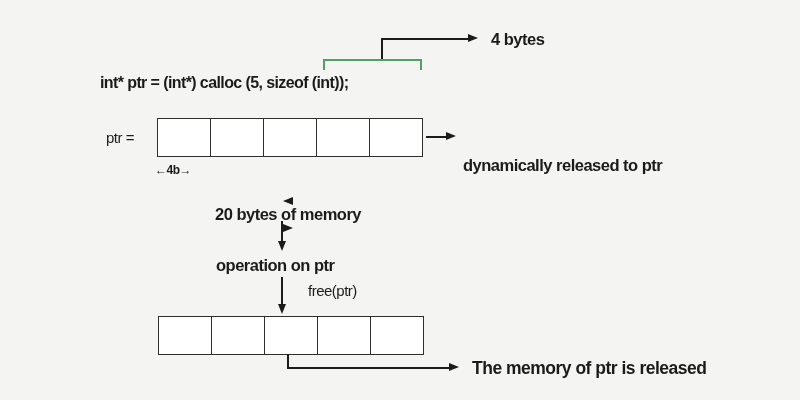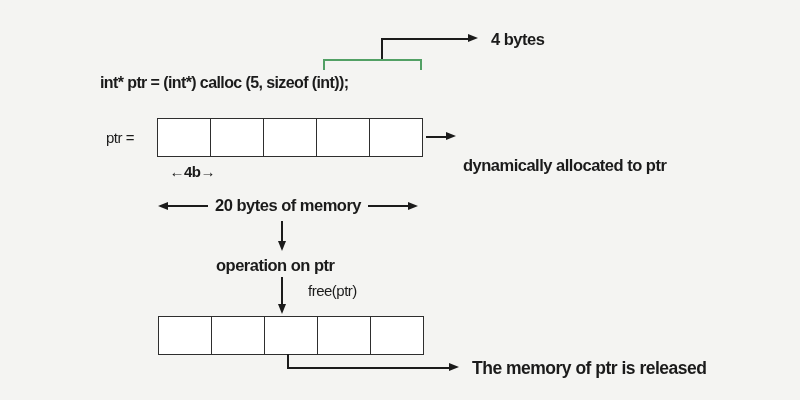--- a/index.html
+++ b/index.html
@@ -29,21 +29,21 @@
   .ah-left-inline,.ah-right-inline{width:0;height:0;flex:0 0 auto;}
   .ah-left-inline{border-top:4.5px solid transparent;border-bottom:4.5px solid transparent;
     border-right:10px solid var(--ink);}
   .ah-right-inline{border-top:4.5px solid transparent;border-bottom:4.5px solid transparent;
     border-left:10px solid var(--ink);}
   .bracket{position:absolute;height:9px;border:2px solid var(--green);border-bottom:none;}
   .blocks{position:absolute;display:flex;}
   .blocks .cell{flex:1 1 auto;background:var(--block-fill);
     border:1.5px solid var(--block-border);margin-left:-1.5px;}
   .blocks .cell:first-child{margin-left:0;}
-  .span-row{position:absolute;display:flex;align-items:center;}
+  .span-row{position:absolute;display:flex;align-items:center;flex-direction:column;}
   .span-row .line-flex{flex:1 1 auto;height:2px;background:var(--ink);}
   .span-row .label-inline{position:static;margin:0 7px;white-space:nowrap;letter-spacing:-0.5px;}
 </style>
 </head>
 <body>
 
 <div class="canvas">
 
   <div class="vline" style="left:381px;top:38px;height:22px"></div>
   <div class="hline" style="left:382px;top:38px;width:86px"></div>
@@ -56,22 +56,22 @@
   <div class="label reg" style="left:106px;top:129px;width:46px;text-align:left">ptr =</div>
   <div class="blocks" style="left:157px;top:118px;width:266px;height:39px">
       <div class="cell"></div>
       <div class="cell"></div>
       <div class="cell"></div>
       <div class="cell"></div>
       <div class="cell"></div>
     </div>
   <div class="hline" style="left:426px;top:136px;width:20px"></div>
   <div class="ah-right" style="left:446px;top:132px"></div>
-  <div class="label bold" style="left:463px;top:156px">dynamically allocated to ptr</div>
-  <div class="label bold" style="left:155px;top:163px;width:60px;text-align:right;font-size:15px">←4b→</div>
+  <div class="label bold" style="left:463px;top:156px">dynamically released to ptr</div>
+  <div class="label bold" style="left:155px;top:163px;width:60px;text-align:left;font-size:12px">←4b→</div>
 
   <div class="span-row" style="left:158px;top:197px;width:260px;height:17px">
     <div class="ah-left-inline"></div>
     <div class="line-flex"></div>
     <div class="label-inline bold">20 bytes of memory</div>
     <div class="line-flex"></div>
     <div class="ah-right-inline"></div>
   </div>
 
   <div class="vline" style="left:281px;top:221px;height:20px"></div>

